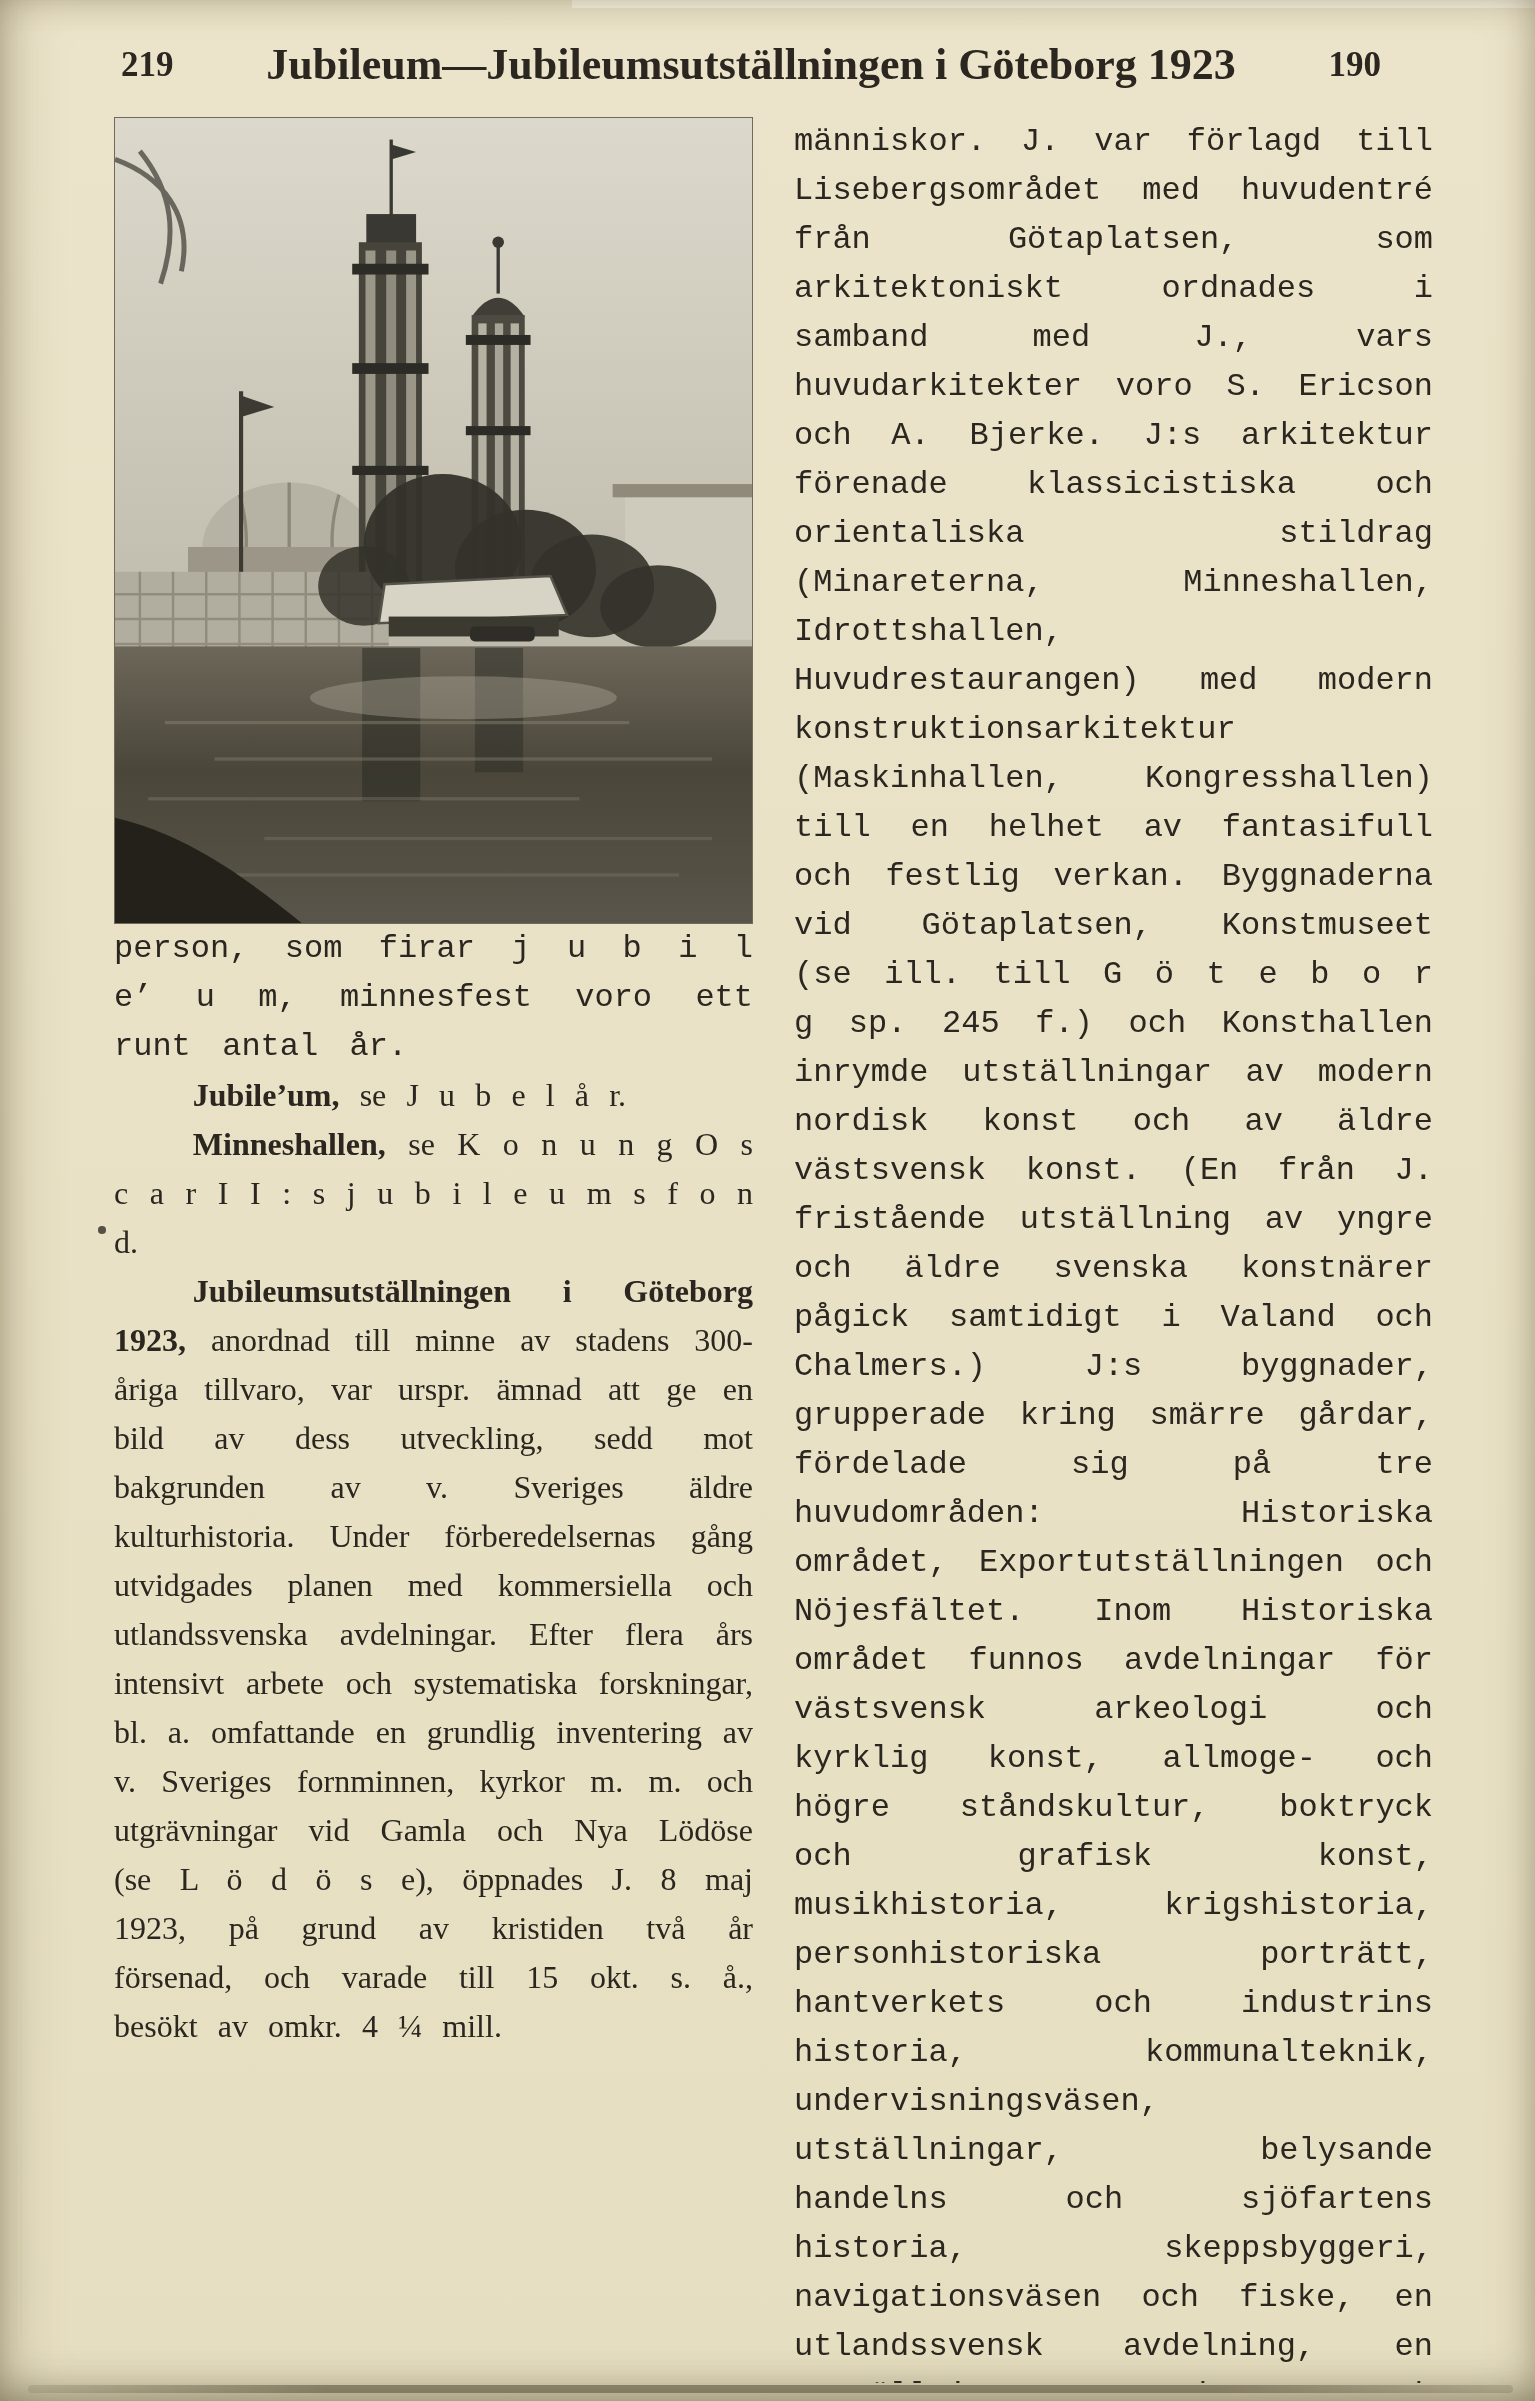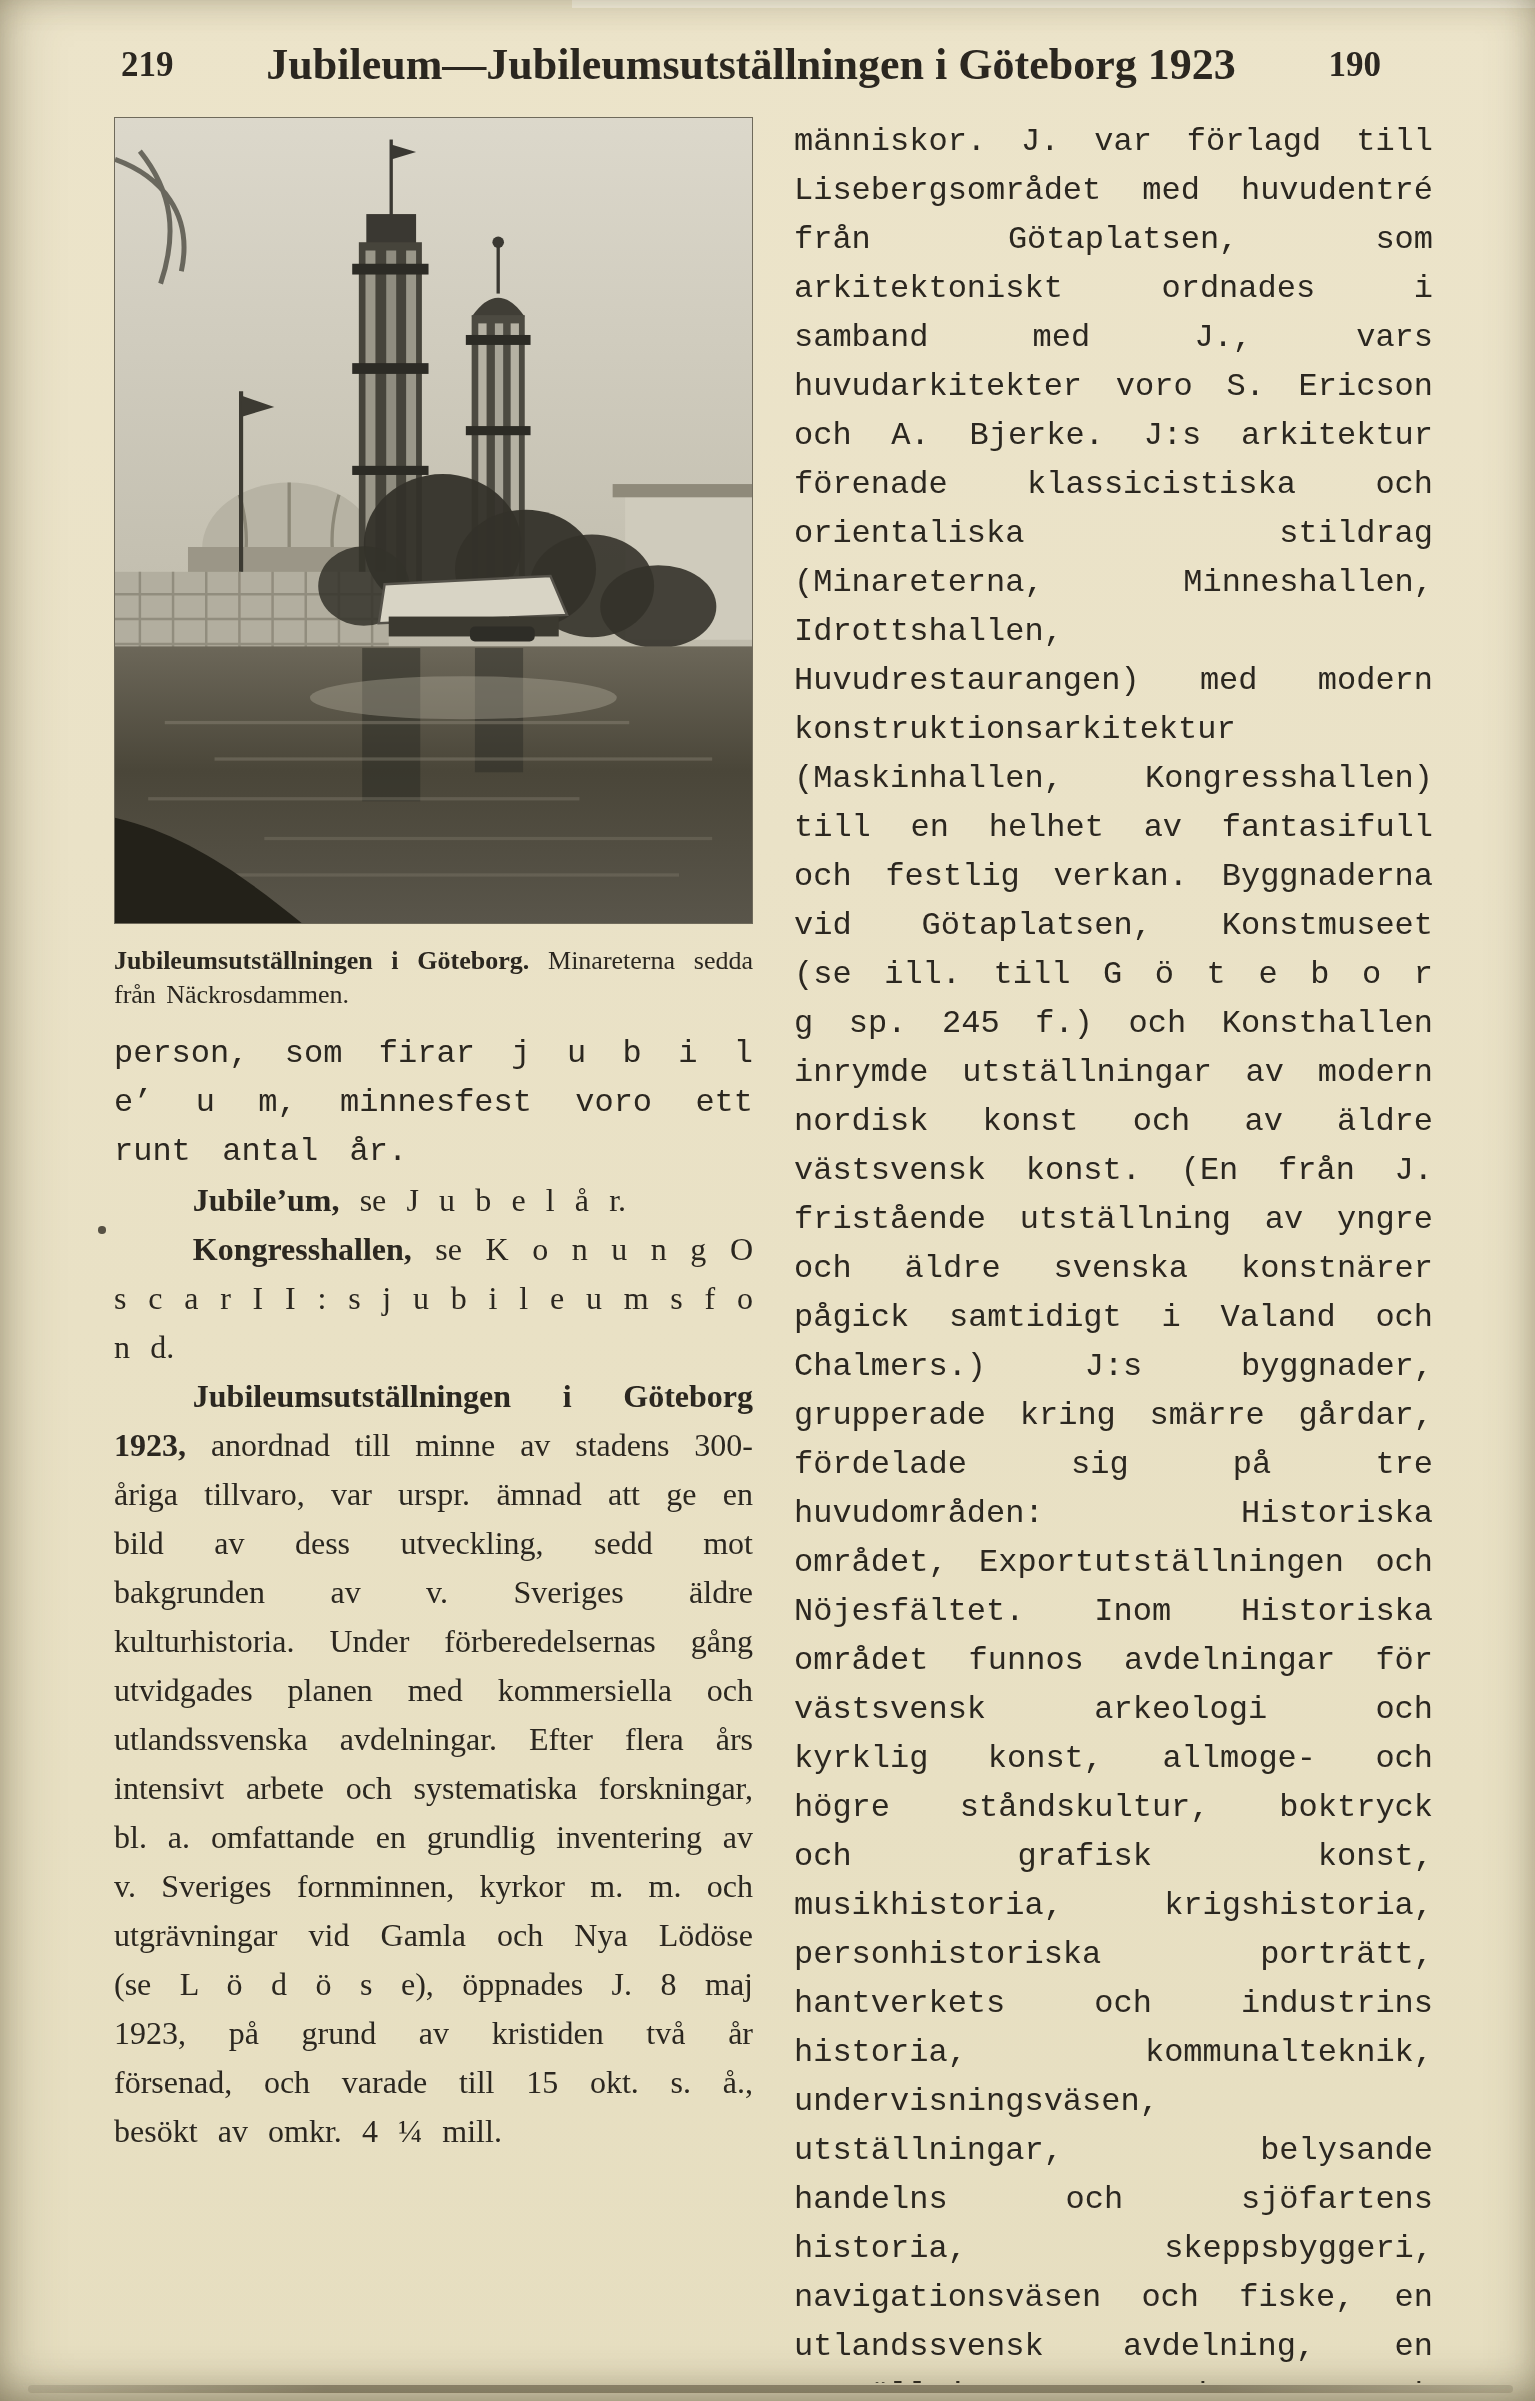--- a/index.html
+++ b/index.html
@@ -167,31 +167,27 @@
             <rect x="60" y="728" width="560" height="4" fill="#8d8878" opacity="0.45"></rect>
             <rect x="120" y="772" width="600" height="4" fill="#8d8878" opacity="0.4"></rect>
             <rect x="40" y="820" width="520" height="4" fill="#8d8878" opacity="0.35"></rect>
             <rect x="180" y="868" width="540" height="4" fill="#8d8878" opacity="0.3"></rect>
             <rect x="80" y="912" width="600" height="4" fill="#8d8878" opacity="0.3"></rect>
           </g>
 
           <path d="M0,972 L0,845 C85,865 155,915 225,972 Z" fill="#232119"></path>
         </svg>
 
-        <figcaption>
-          <b>Jubileumsutställningen i Göteborg.</b>
-          <span>Minareterna sedda från Näckrosdammen.</span>
-        </figcaption>
       </figure>
 
       <p class="noindent"><span>person, som firar j u b i l e’ u m, minnesfest voro ett runt antal år.</span></p>
 
       <p><b class="lead">Jubile’um,</b> <span>se J u b e l å r.</span></p>
 
-      <p><b class="lead">Kongresshallen,</b> <span>se K o n u n g  O s c a r  I I : s  j u b i l e u m s f o n d.</span></p>
+      <p><b class="lead">Minneshallen,</b> <span>se K o n u n g  O s c a r  I I : s  j u b i l e u m s f o n d.</span></p>
 
 
       <p><b class="lead">Jubileumsutställningen i Göteborg 1923,</b> <span>anordnad till minne av stadens 300-åriga tillvaro, var urspr. ämnad att ge en bild av dess utveckling, sedd mot bakgrunden av v. Sveriges äldre kulturhistoria. Under förberedelsernas gång utvidgades planen med kommersiella och utlandssvenska avdelningar. Efter flera års intensivt arbete och systematiska forskningar, bl. a. omfattande en grundlig inventering av v. Sveriges fornminnen, kyrkor m. m. och utgrävningar vid Gamla och Nya Lödöse (se L ö d ö s e), öppnades J. 8 maj 1923, på grund av kristiden två år försenad, och varade till 15 okt. s. å., besökt av omkr. 4 ¼ mill.</span></p>
 
     </div>
 
     <div class="col">
       <p class="noindent"><span>människor. J. var förlagd till Lisebergsområdet med huvudentré från Götaplatsen, som arkitektoniskt ordnades i samband med J., vars huvudarkitekter voro S. Ericson och A. Bjerke. J:s arkitektur förenade klassicistiska och orientaliska stildrag (Minareterna, Minneshallen, Idrottshallen, Huvudrestaurangen) med modern konstruktionsarkitektur (Maskinhallen, Kongresshallen) till en helhet av fantasifull och festlig verkan. Byggnaderna vid Götaplatsen, Konstmuseet (se ill. till G ö t e b o r g sp. 245 f.) och Konsthallen inrymde utställningar av modern nordisk konst och av äldre västsvensk konst. (En från J. fristående utställning av yngre och äldre svenska konstnärer pågick samtidigt i Valand och Chalmers.) J:s byggnader, grupperade kring smärre gårdar, fördelade sig på tre huvudområden: Historiska området, Exportutställningen och Nöjesfältet. Inom Historiska området funnos avdelningar för västsvensk arkeologi och kyrklig konst, allmoge- och högre ståndskultur, boktryck och grafisk konst, musikhistoria, krigshistoria, personhistoriska porträtt, hantverkets och industrins historia, kommunalteknik, undervisningsväsen, utställningar, belysande handelns och sjöfartens historia, skeppsbyggeri, navigationsväsen och fiske, en utlandssvensk avdelning, en utställning av modern svensk konstindustri och konsthantverk, anordnad av Svenska Slöjdföreningen i egen byggnad, uppförd av H. Ahlberg, och en eldbegängelseutställning. Exportutställningen visade i Stora Maskinhallen den svenska maskinbyggnadsindustrins produkter; därtill anslöto sig gru-</span></p>
     </div>
 

